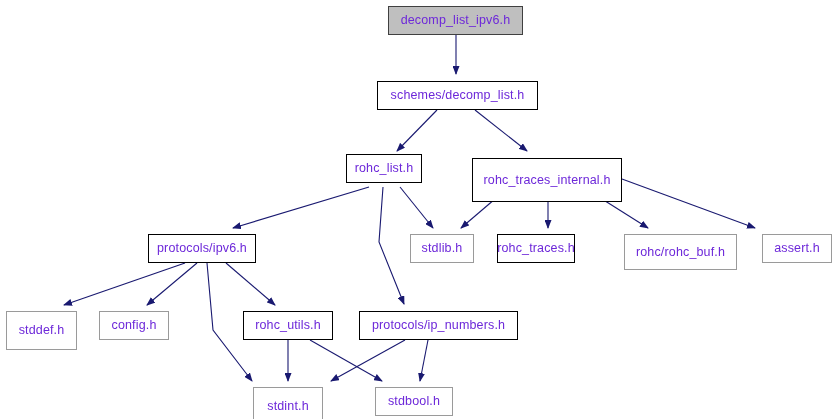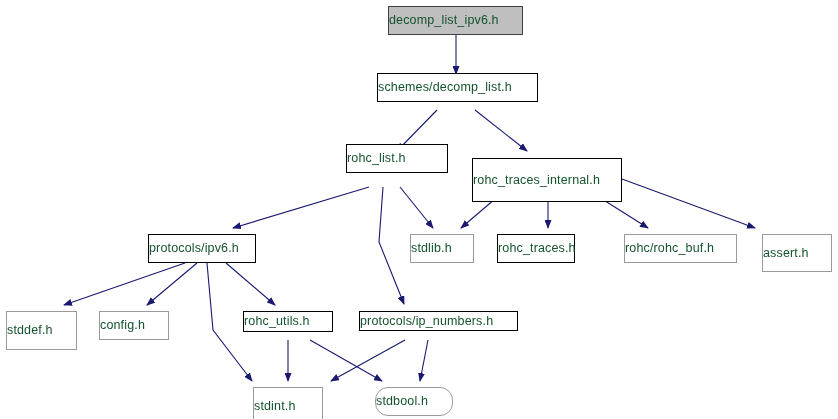--- a/index.html
+++ b/index.html
@@ -20,24 +20,24 @@
     left: 0;
     top: 0;
     width: 838px;
     height: 419px;
   }
   .node {
     position: absolute;
     box-sizing: border-box;
     display: flex;
     align-items: center;
-    justify-content: flex-start;
+    justify-content: center;
     font-size: 12.5px;
     line-height: 1;
-    color: #14532d;
+    color: #6d28d9;
     white-space: nowrap;
     letter-spacing: 0.15px;
   }
   .node.local {
     border: 1px solid #000000;
     background: #ffffff;
   }
   .node.system {
     border: 1px solid #9a9a9a;
     background: #ffffff;
@@ -77,57 +77,57 @@
         <path d="M310,340 L382,381" fill="none" stroke="#191970" stroke-width="1.1" marker-end="url(#arrowhead)"></path>
         <path d="M405,340 L331,381" fill="none" stroke="#191970" stroke-width="1.1" marker-end="url(#arrowhead)"></path>
         <path d="M428,340 L420,381" fill="none" stroke="#191970" stroke-width="1.1" marker-end="url(#arrowhead)"></path>
       </g>
   </svg>
 
   <div id="node-layer">
       <div class="node current" style="left: 388px; top: 6px; width: 135px; height: 29px;">
         <span>decomp_list_ipv6.h</span>
       </div>
-      <div class="node local" style="left: 377px; top: 73px; width: 161px; height: 29px;">
+      <div class="node local" style="left: 377px; top: 81px; width: 161px; height: 29px;">
         <span>schemes/decomp_list.h</span>
       </div>
-      <div class="node local" style="left: 346px; top: 144px; width: 102px; height: 29px;">
+      <div class="node local" style="left: 346px; top: 154px; width: 76px; height: 29px;">
         <span>rohc_list.h</span>
       </div>
       <div class="node local" style="left: 472px; top: 158px; width: 150px; height: 44px;">
         <span>rohc_traces_internal.h</span>
       </div>
       <div class="node local" style="left: 148px; top: 234px; width: 108px; height: 29px;">
         <span>protocols/ipv6.h</span>
       </div>
       <div class="node system" style="left: 410px; top: 234px; width: 64px; height: 29px;">
         <span>stdlib.h</span>
       </div>
       <div class="node local" style="left: 497px; top: 234px; width: 78px; height: 29px;">
         <span>rohc_traces.h</span>
       </div>
-      <div class="node system" style="left: 624px; top: 234px; width: 113px; height: 29px;">
+      <div class="node system" style="left: 624px; top: 234px; width: 113px; height: 36px;">
         <span>rohc/rohc_buf.h</span>
       </div>
-      <div class="node system" style="left: 762px; top: 234px; width: 70px; height: 38px;">
+      <div class="node system" style="left: 762px; top: 234px; width: 70px; height: 29px;">
         <span>assert.h</span>
       </div>
       <div class="node system" style="left: 6px; top: 311px; width: 71px; height: 39px;">
         <span>stddef.h</span>
       </div>
       <div class="node system" style="left: 99px; top: 311px; width: 70px; height: 29px;">
         <span>config.h</span>
       </div>
-      <div class="node local" style="left: 243px; top: 311px; width: 90px; height: 21px;">
+      <div class="node local" style="left: 243px; top: 311px; width: 90px; height: 29px;">
         <span>rohc_utils.h</span>
       </div>
-      <div class="node local" style="left: 359px; top: 311px; width: 159px; height: 20px;">
+      <div class="node local" style="left: 359px; top: 311px; width: 159px; height: 29px;">
         <span>protocols/ip_numbers.h</span>
       </div>
       <div class="node system" style="left: 253px; top: 387px; width: 70px; height: 38px;">
         <span>stdint.h</span>
       </div>
-      <div class="node system" style="left: 375px; top: 387px; width: 78px; height: 29px; border-radius: 13px;">
+      <div class="node system" style="left: 375px; top: 387px; width: 78px; height: 29px;">
         <span>stdbool.h</span>
       </div>
     </div>
 
 </div>
 
 </body></html>

